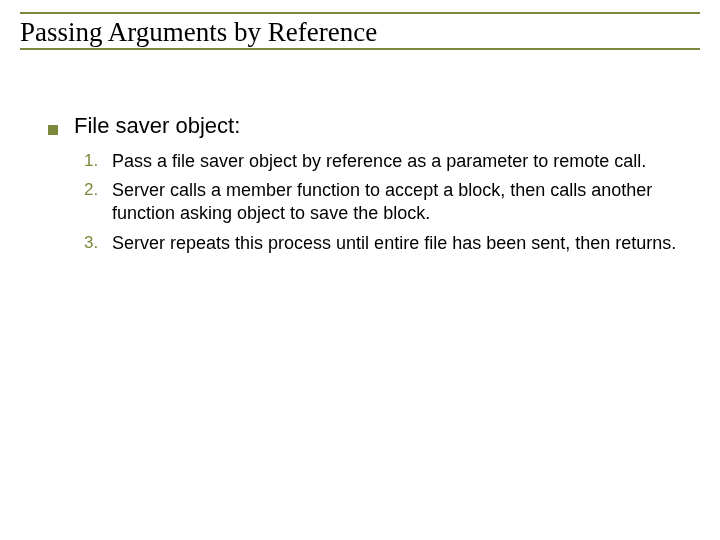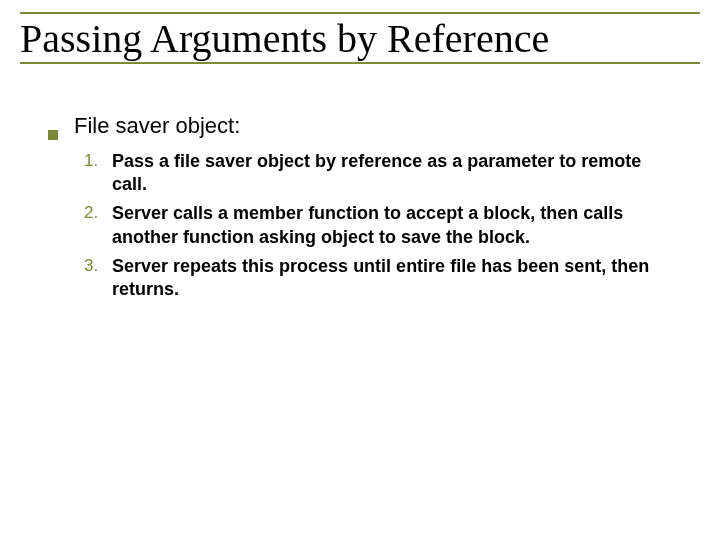--- a/index.html
+++ b/index.html
@@ -25,42 +25,42 @@
     right: 18px;
   }
   .title-rule-top {
     border-top: 2px solid #7a8a3a;
     margin-left: 2px;
     margin-right: 2px;
     height: 0;
   }
   .title-text {
     font-family: "Times New Roman", Times, serif;
-    font-size: 40px;
+    font-size: 27px;
     line-height: 1.05;
     margin: 4px 0 2px 0;
     padding: 0 2px;
     color: #000;
     font-weight: 400;
   }
   .title-rule-bottom {
     border-top: 2px solid #7a8a3a;
     margin-left: 2px;
     margin-right: 2px;
     height: 0;
   }
   .body {
     position: absolute;
     left: 48px;
     top: 112px;
     right: 40px;
   }
   .bullet-row {
     display: flex;
-    align-items: flex-end;
+    align-items: center;
     margin-bottom: 10px;
   }
   .sq {
     width: 10px;
     height: 10px;
     background: #7a8a3a;
     flex: 0 0 auto;
     margin-top: 8px;
     margin-right: 16px;
   }
@@ -82,21 +82,20 @@
   }
   .num {
     color: #7a8a3a;
     min-width: 22px;
     flex: 0 0 auto;
     margin-right: 6px;
     font-size: 17px;
   }
   .li-text {
     flex: 1 1 auto;
-    font-weight: bold;
   }
 </style>
 </head>
 <body>
 
 <div class="slide">
 
   <div class="title-wrap">
     <div class="title-rule-top"></div>
     <div class="title-text">Passing Arguments by Reference</div>

